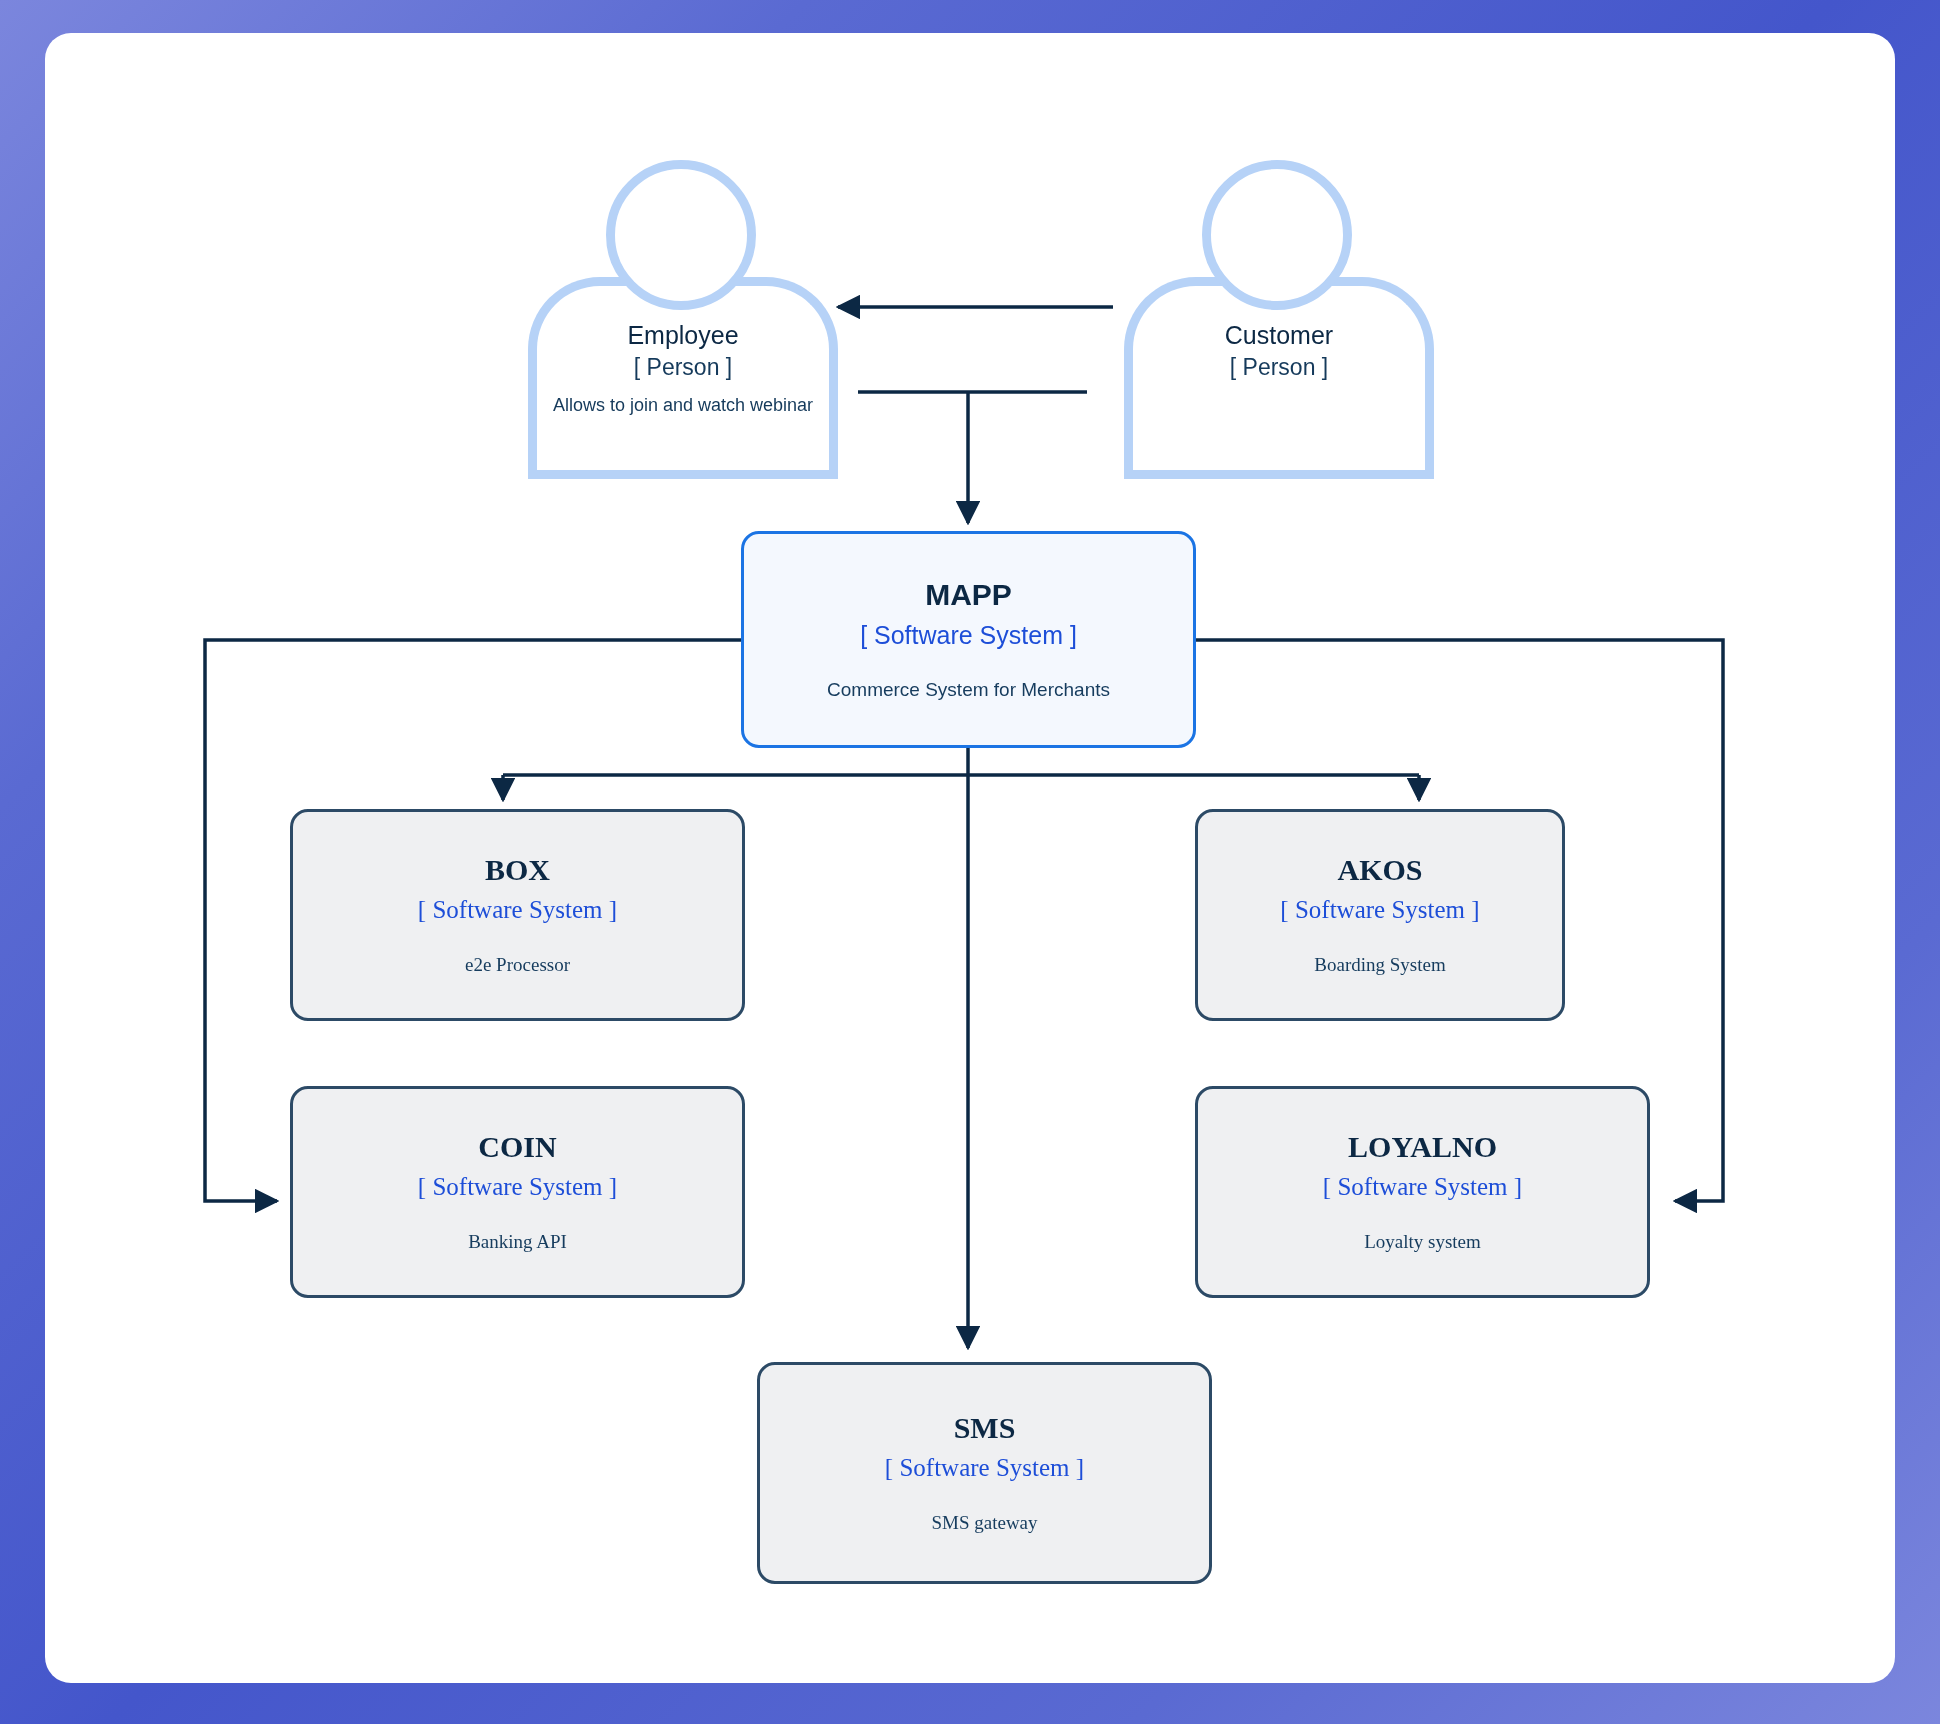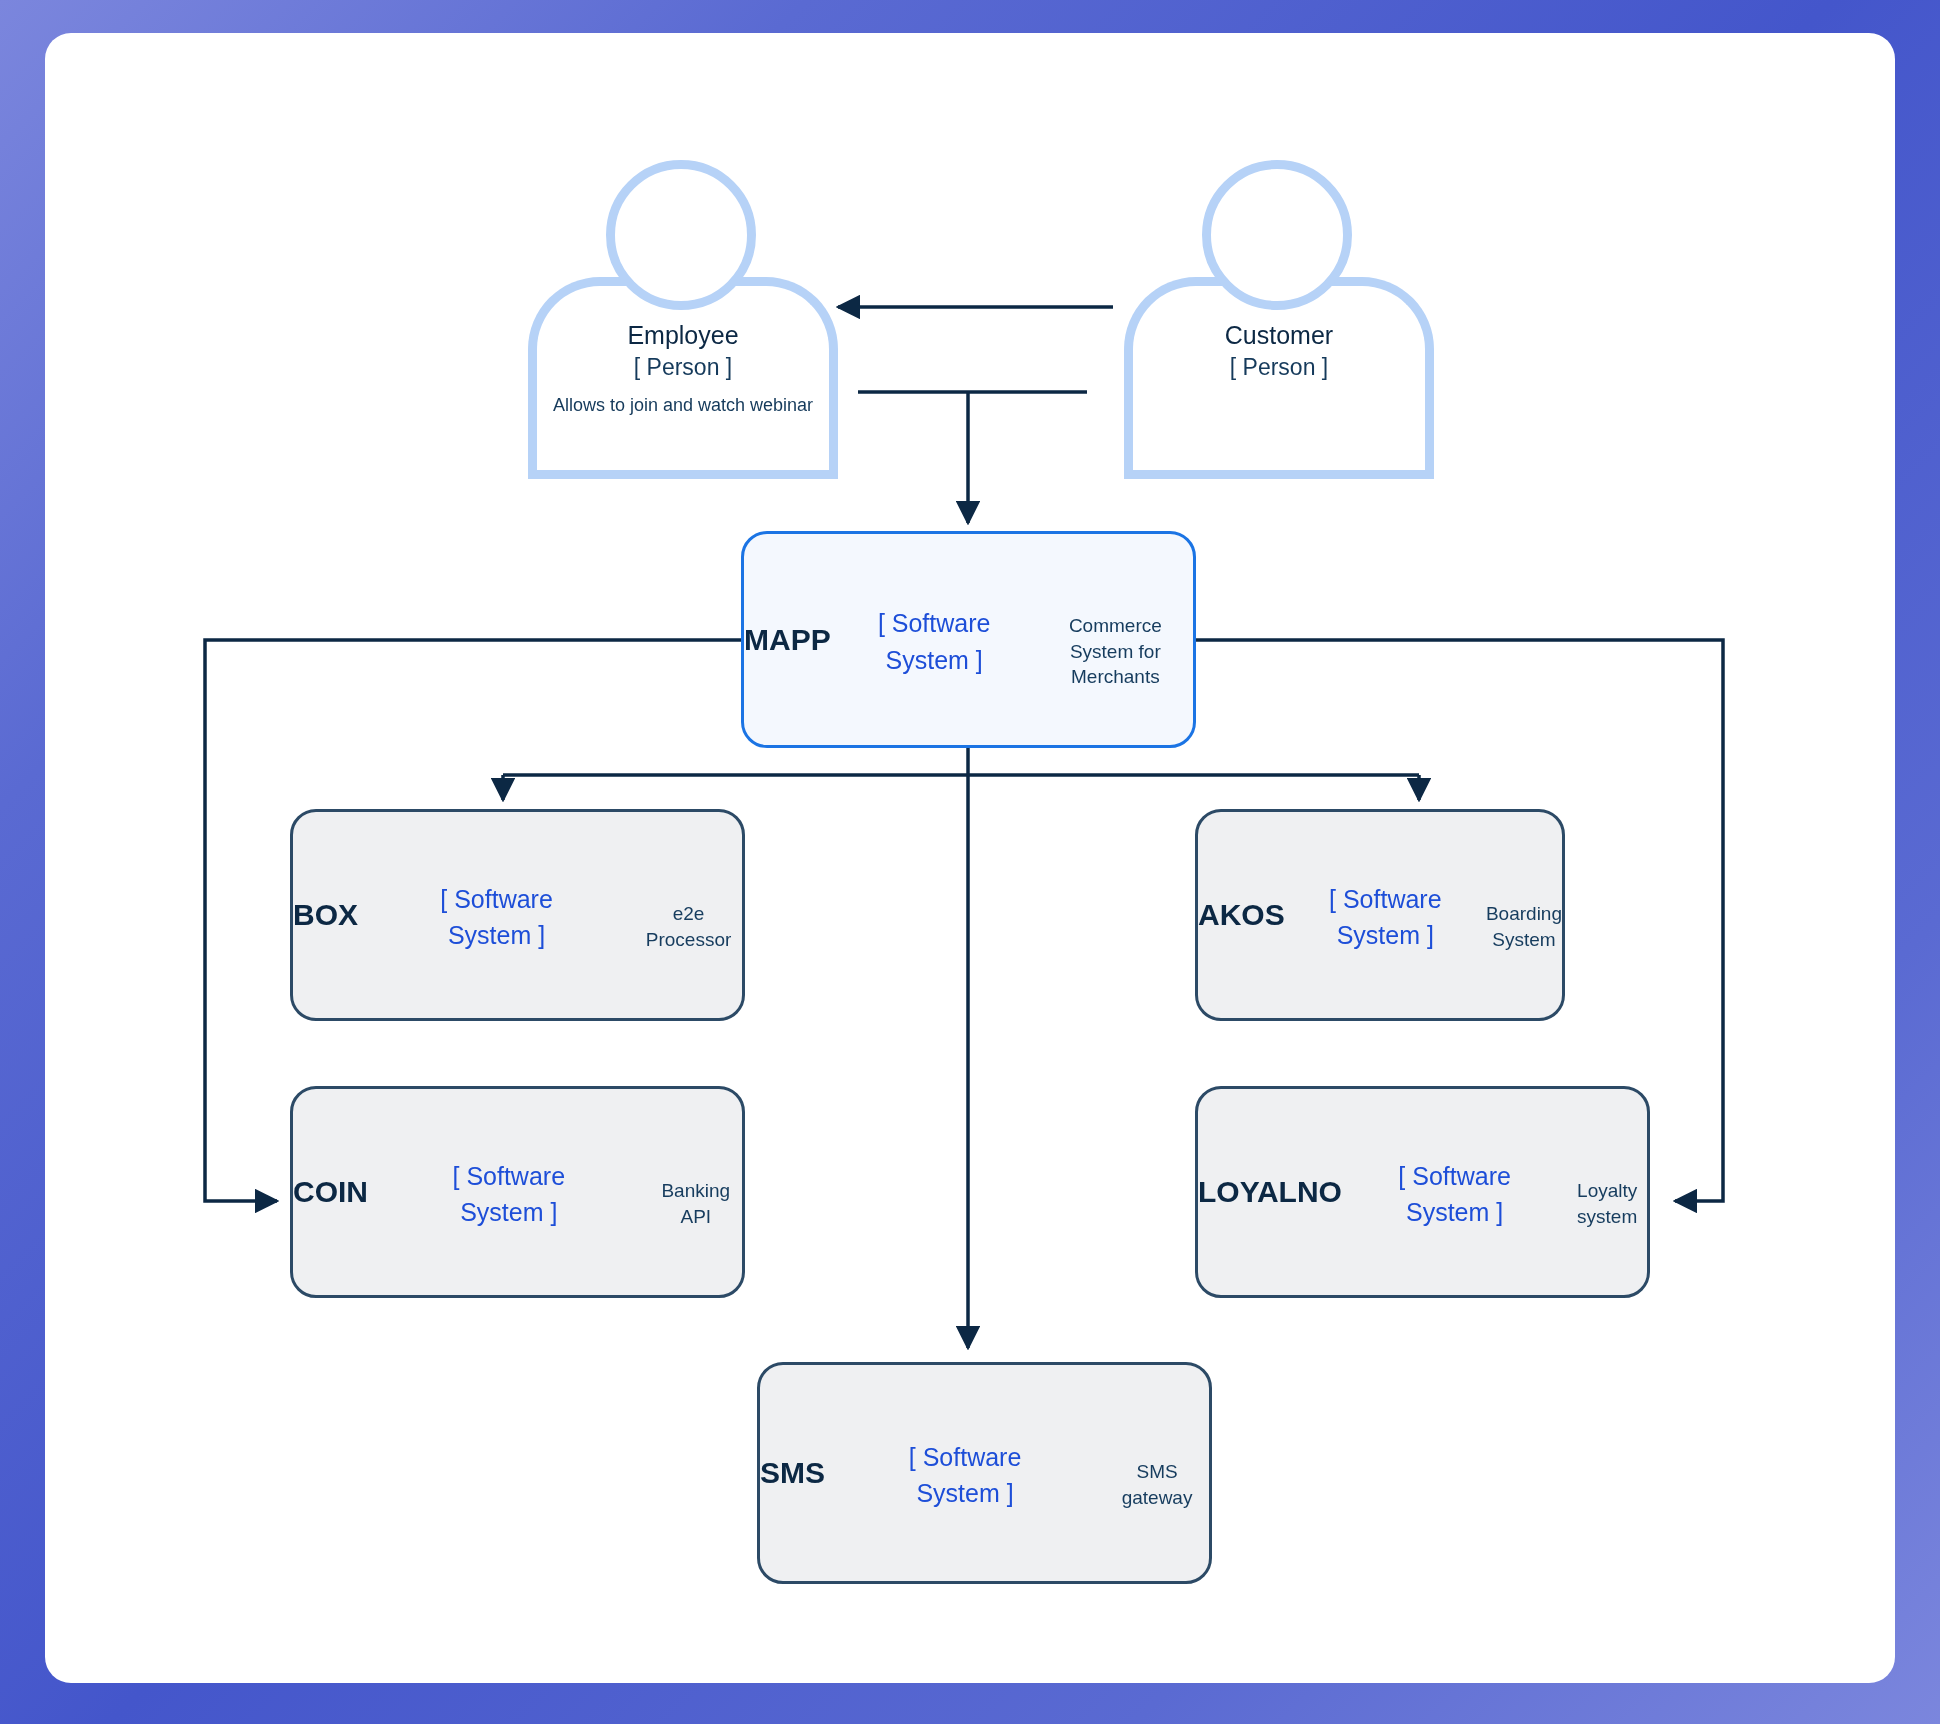--- a/index.html
+++ b/index.html
@@ -97,31 +97,31 @@
     color: #153a5b;
     line-height: 1.35;
     margin-top: 8px;
     padding: 0 22px;
   }
 
   
   .sysbox {
     position: absolute;
     box-sizing: border-box;
-    border-radius: 26px;
+    border-radius: 18px;
     display: flex;
-    flex-direction: row;
+    flex-direction: column;
     align-items: center;
     justify-content: center;
     text-align: center;
-    gap: 44px;
   }
   .sysbox.gray {
     background: #eff0f2;
     border: 3px solid #2c4a66;
+    font-family: Liberation Serif, serif;
   }
   .sysbox.blue {
     background: #f4f8fe;
     border: 3px solid #1b74e4;
   }
   .sysbox .sname {
     font-size: 30px;
     font-weight: bold;
     color: #0c2844;
     line-height: 1.2;

